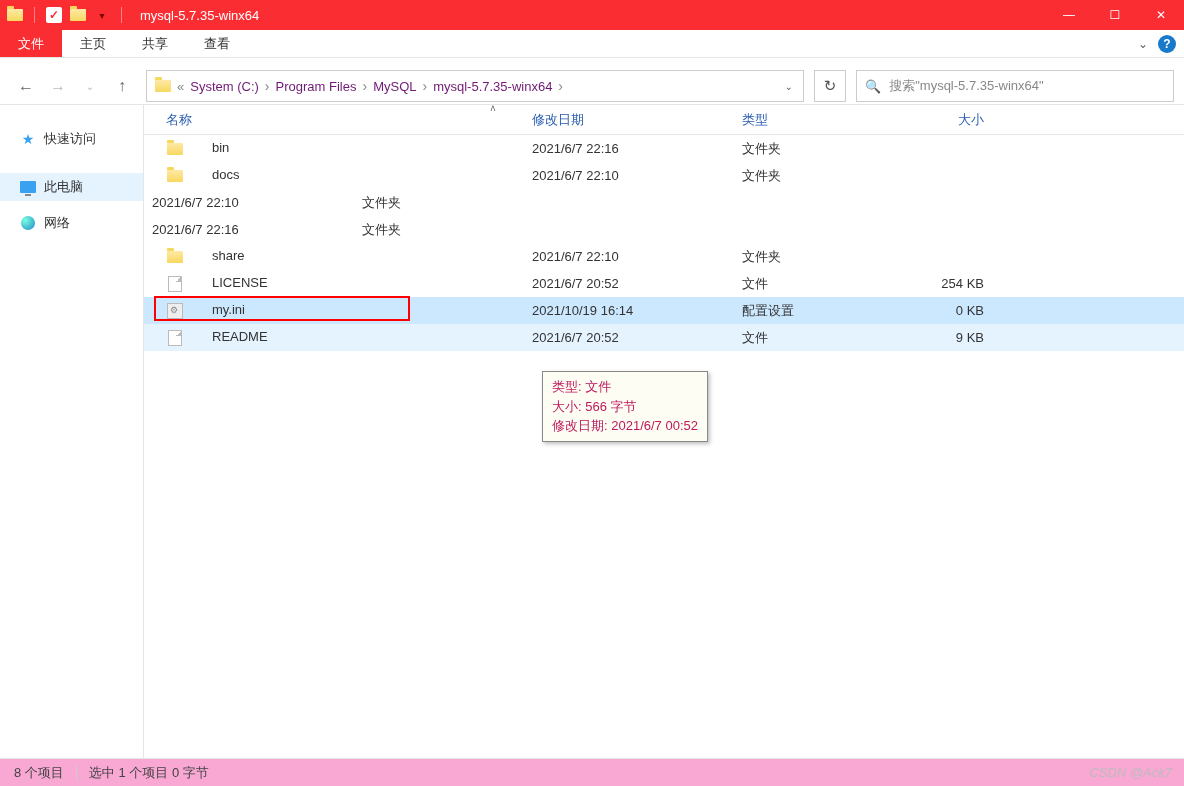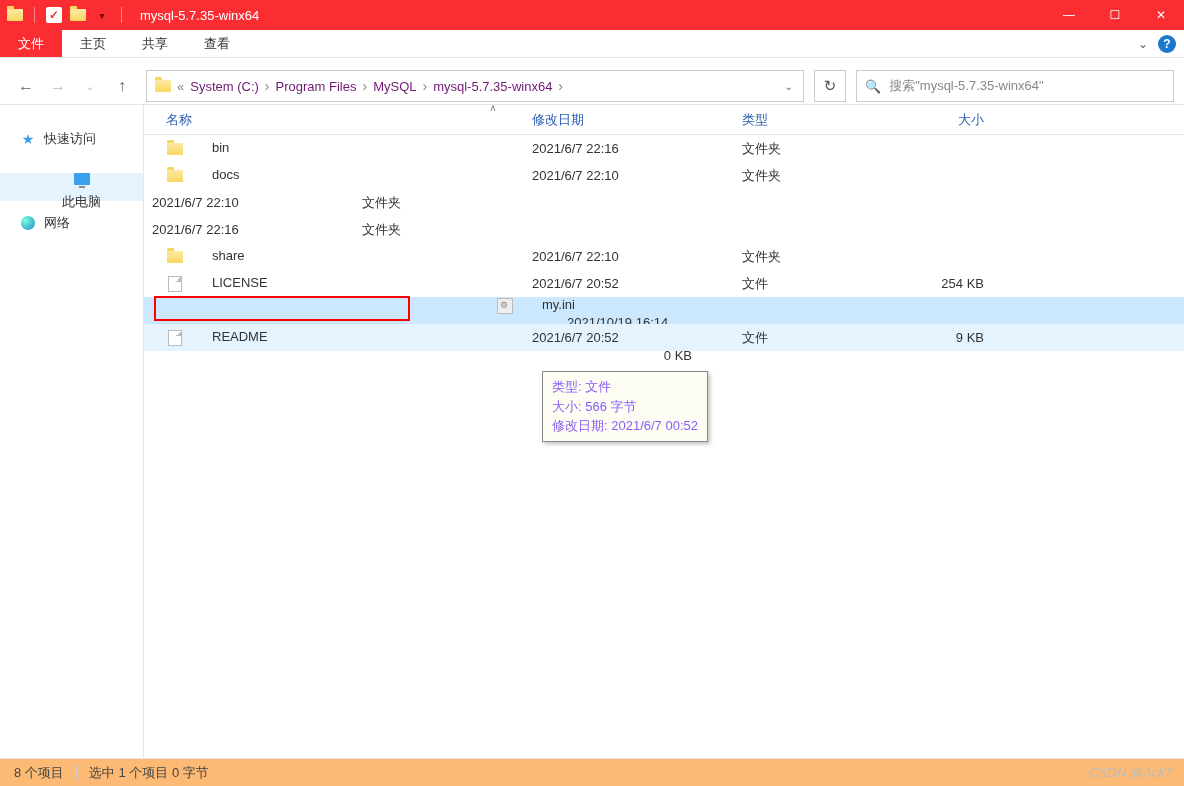--- a/index.html
+++ b/index.html
@@ -36,53 +36,53 @@
 .addressbar .crumb { font-size:13px; color:#701a75; padding:0 2px; }
 .addressbar .lead { color:#888; font-size:13px; padding:0 4px; }
 .addressbar .addr-right { margin-left:auto; display:flex; align-items:center; gap:10px; padding-right:4px; }
 .refresh-btn { width:32px; height:32px; border:1px solid #ccc; display:flex; align-items:center; justify-content:center; color:#555; font-size:15px; margin-right:6px; }
 .searchbox { width:318px; height:32px; border:1px solid #ccc; display:flex; align-items:center; padding:0 8px; color:#888; font-size:13px; gap:8px; }
 
 
 .main { display:flex; height: calc(786px - 30px - 28px - 46px - 28px); border-top:1px solid #e5e5e5; }
 .sidebar { width:144px; border-right:1px solid #e5e5e5; padding-top:20px; }
 .side-item { height:28px; display:flex; align-items:center; gap:8px; padding-left:20px; font-size:13px; color:#333; }
-.side-item.selected { background:#e5f3ff;flex-direction:column; }
+.side-item.selected { background:#e5f3ff; }
 .side-icon { width:16px; height:16px; display:flex; align-items:center; justify-content:center; }
 .star-icon { color:#3aa0f0; font-size:14px; }
 .pc-icon { width:16px; height:12px; background:#3aa0f0; border-radius:1px; position:relative; }
 .pc-icon::after { content:""; position:absolute; bottom:-3px; left:5px; width:6px; height:2px; background:#888; }
 .net-icon { width:14px; height:14px; background:radial-gradient(circle at 30% 30%, #7fd, #28c); border-radius:50%; }
 
 .content { flex:1; position:relative; }
 .list-header { height:30px; display:flex; align-items:center; border-bottom:1px solid #e5e5e5; font-size:13px; color:#2a5db0; position:relative; }
 .list-header .sort-ind { position:absolute; left:346px; top:-2px; font-size:10px; color:#666; }
 .col { padding:0 8px; }
 .col-name { width:380px; padding-left:22px; }
 .col-date { width:210px; }
 .col-type { width:172px; }
 .col-size { width:100px; text-align:right; padding-right:22px; }
 
 .file-list { }
 .file-row { height:27px; display:flex; align-items:center; font-size:13px; color:#333; position:relative; }
-.file-row.selected { background:#cce8ff;flex-direction:column; }
+.file-row.selected { background:#cce8ff; }
 .file-row.hover { background:#e5f3ff; }
 .file-row .col-name { display:flex; align-items:flex-start; gap:28px; }
 .file-row .icon { width:18px; height:18px; display:flex; align-items:center; justify-content:center; }
 .file-icon { width:14px; height:16px; border:1px solid #bbb; background:#fff; position:relative; }
 .file-icon::before { content:""; position:absolute; top:0; right:0; width:5px; height:5px; background:linear-gradient(135deg,#fff 50%,#bbb 50%); }
 .ini-icon { width:16px; height:16px; background:#eee; border:1px solid #bbb; position:relative; }
 .ini-icon::after { content:"⚙"; position:absolute; font-size:9px; color:#888; left:2px; top:1px; }
 
 .highlight-box { position:absolute; border:2px solid #f00; pointer-events:none; }
 
-.tooltip { position:absolute; left:398px; top:266px; background:#fdfdf4; border:1px solid #888; box-shadow:2px 2px 4px rgba(0,0,0,0.25); padding:5px 9px; font-size:13px; color:#8b5cf6; line-height:1.5; }
-
-
-.statusbar { position:absolute; bottom:0; left:0; right:0; height:28px; border-top:1px solid #e5e5e5; display:flex; align-items:center; font-size:13px; color:#444; padding:0 14px; background:#fdba74; }
+.tooltip { position:absolute; left:398px; top:266px; background:#fdfdf4; border:1px solid #888; box-shadow:2px 2px 4px rgba(0,0,0,0.25); padding:5px 9px; font-size:13px; color:#be185d; line-height:1.5; }
+
+
+.statusbar { position:absolute; bottom:0; left:0; right:0; height:28px; border-top:1px solid #e5e5e5; display:flex; align-items:center; font-size:13px; color:#444; padding:0 14px; background:#f9a8d4; }
 .statusbar .sdiv { width:1px; height:16px; background:#ccc; margin:0 12px; }
 .statusbar .spacer { flex:1; }
 .watermark { position:absolute; right:12px; bottom:6px; font-size:13px; color:#bbb; font-style:italic; }
 </style>
 </head>
 <body>
 
 <div class="titlebar">
   <div class="qat">
     <span class="qat-icon">

